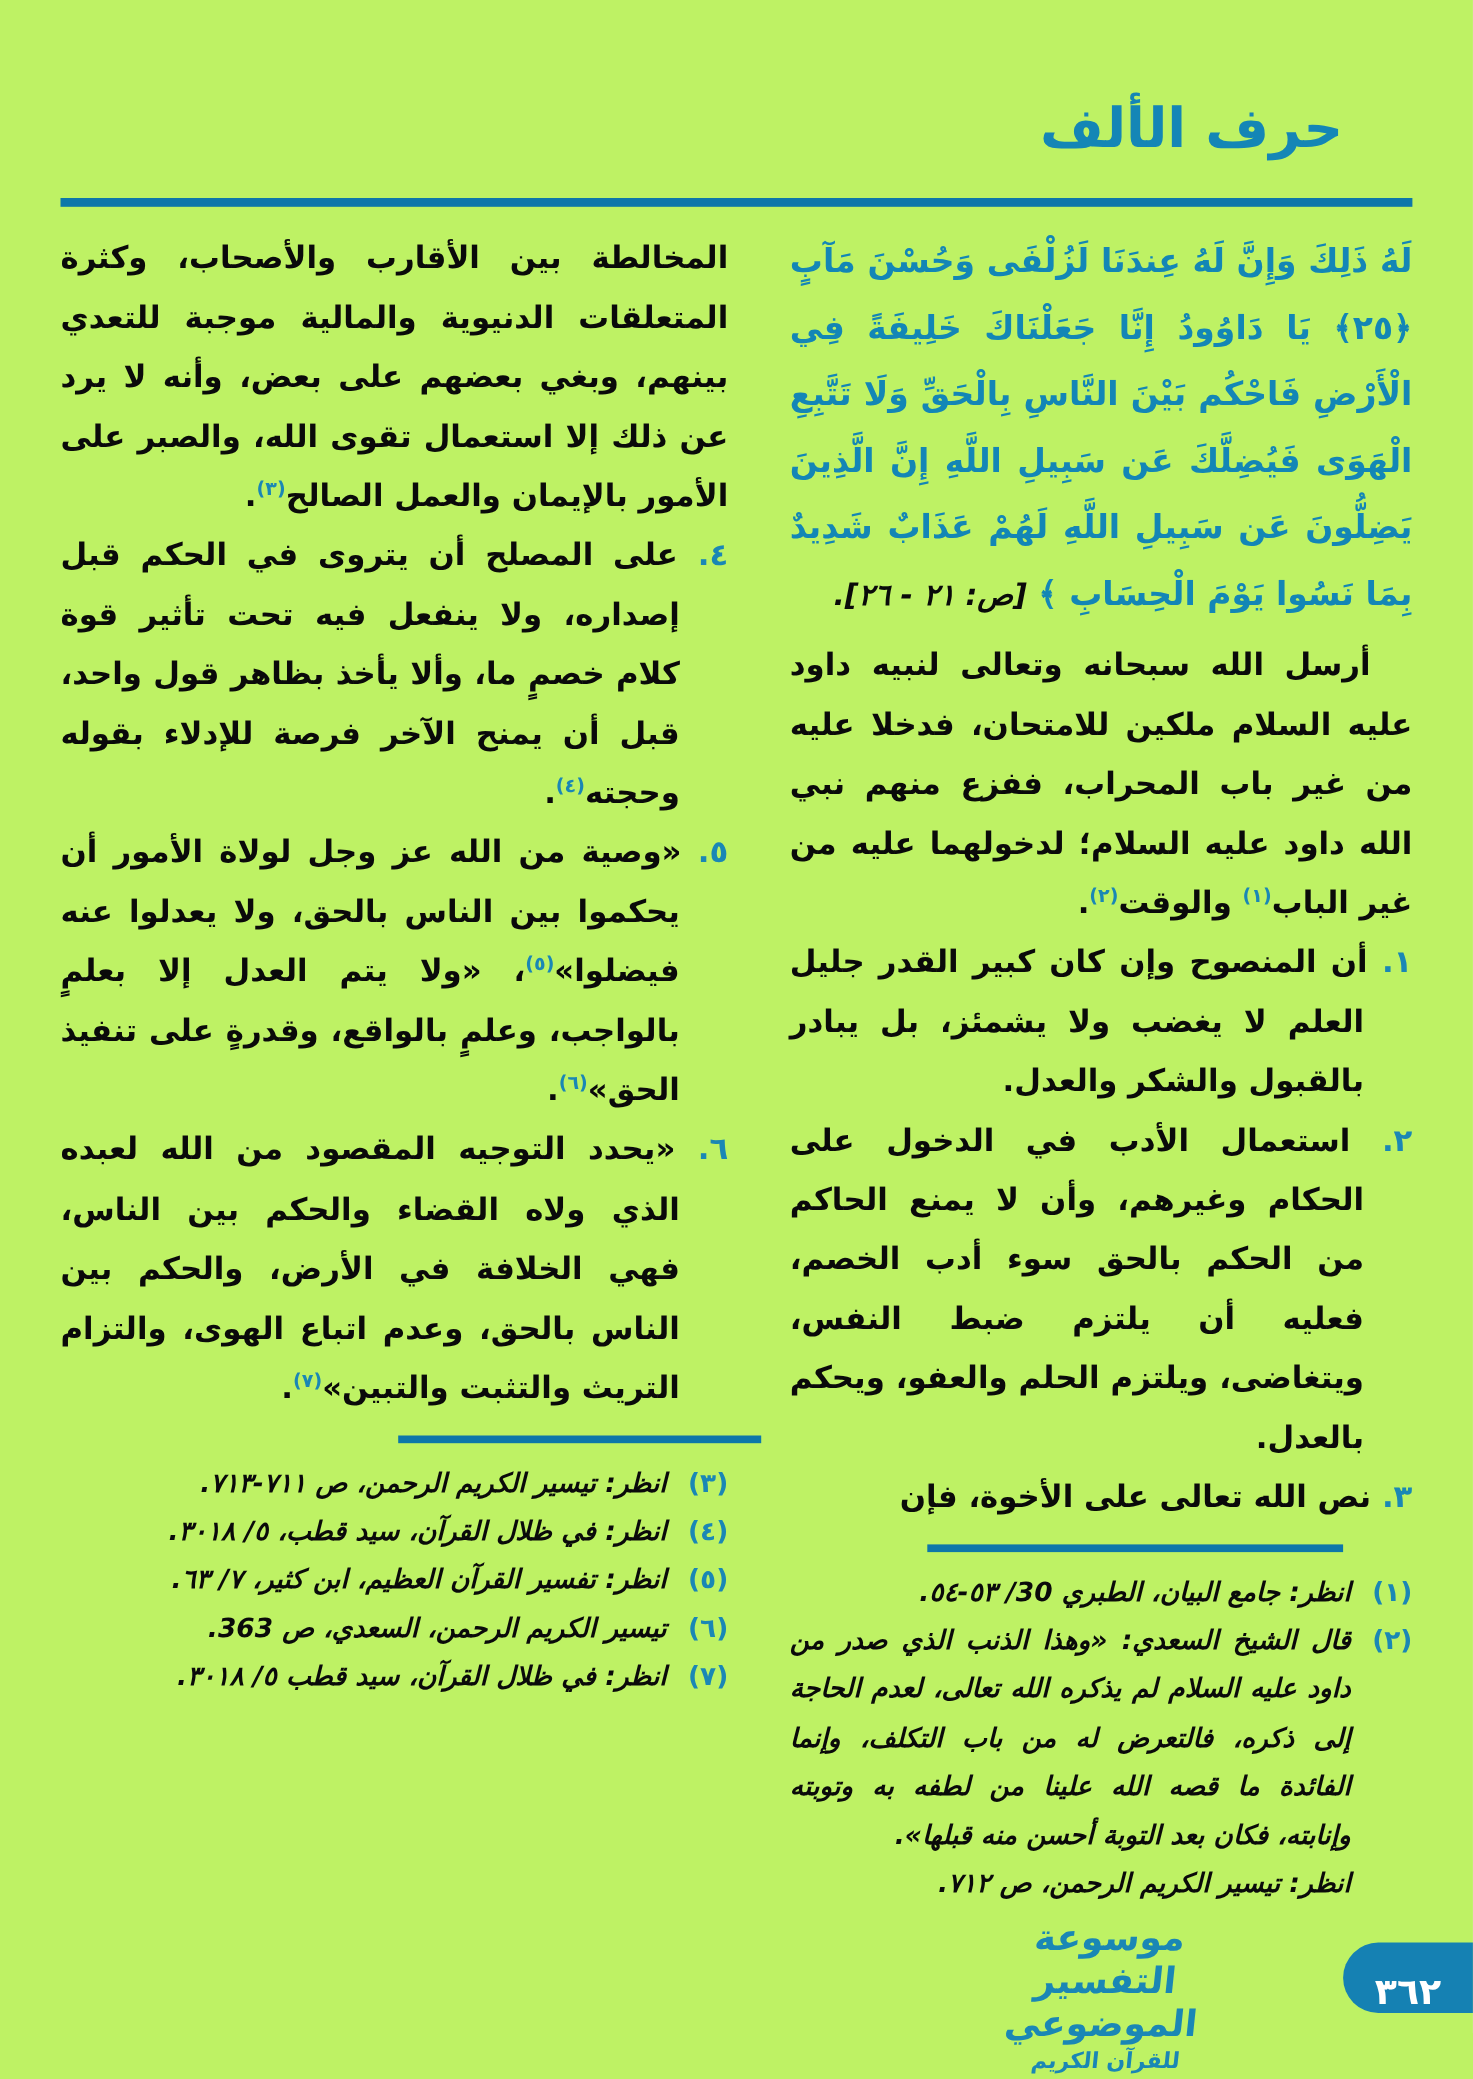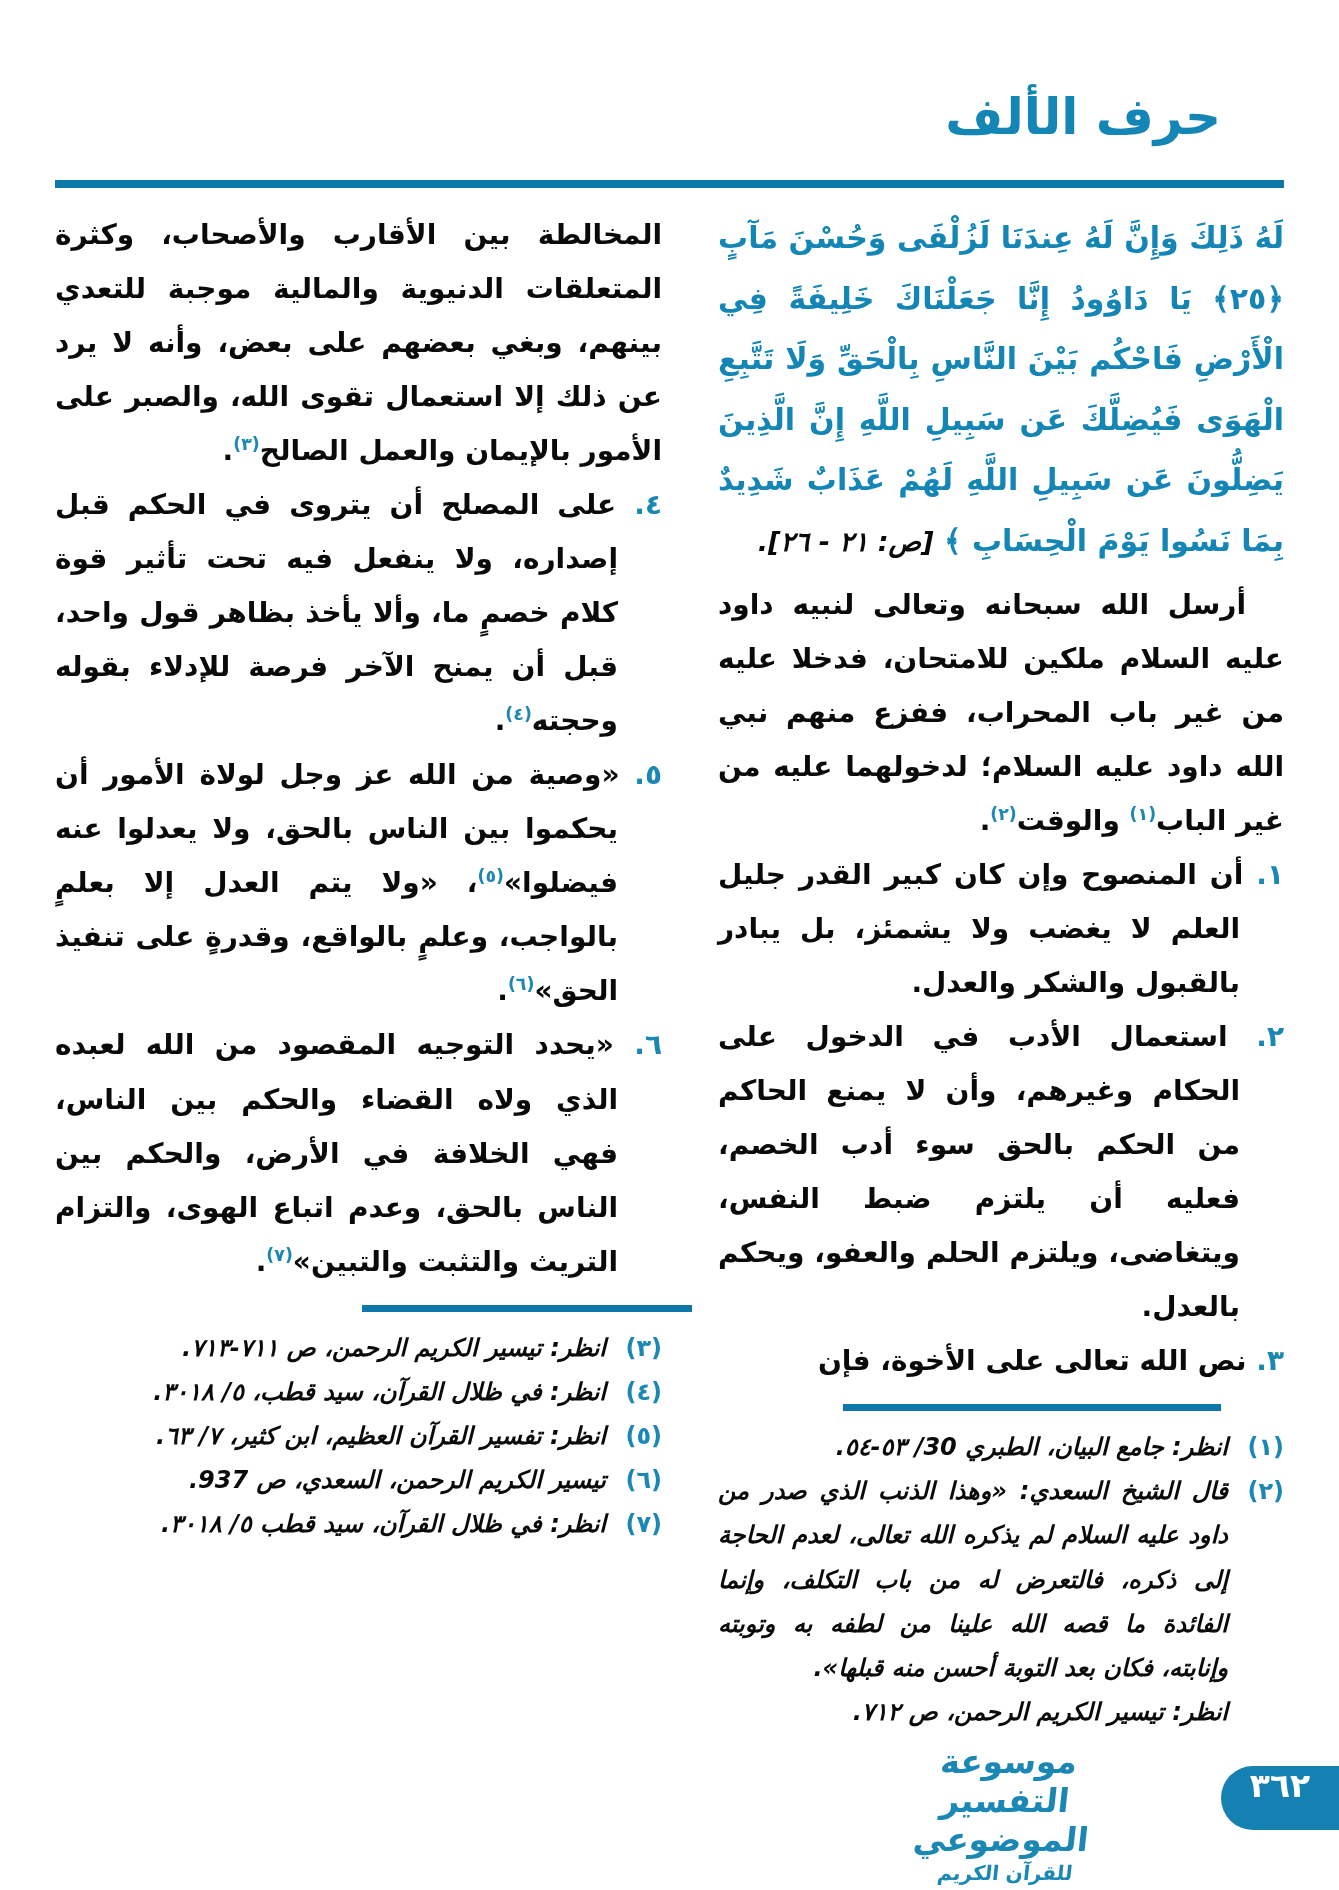--- a/index.html
+++ b/index.html
@@ -1,20 +1,20 @@
 <!DOCTYPE html>
 <html lang="ar" dir="rtl"><head>
 <meta charset="utf-8">
 <style>
   html,body{margin:0;padding:0;background:#e8e8e8;}
   .page{
     position:relative;
     width:1339px;height:1890px;
     margin:0 auto;
-    background:#ffffff;
+    background:#bef264;
     direction:rtl;
     font-family:"DejaVu Sans",sans-serif;
     color:#0a0a0a;
     overflow:hidden;
   }
   
   .header-title{
     position:absolute;top:88px;right:118px;
     font-size:50px;font-weight:700;color:#1486b6;
     letter-spacing:-2px;
@@ -75,21 +75,21 @@
   .logo-line2{
     font-size:20px;font-weight:700;margin-top:2px;
     transform:skewX(-6deg);
   }
   .page-pill{
     position:absolute;top:1766px;right:0;
     width:118px;height:64px;
     background:#1581b3;
     border-radius:32px 0 0 32px;
     color:#ffffff;font-size:33px;font-weight:700;
-    display:flex;align-items:flex-start;justify-content:center;
+    display:flex;align-items:flex-end;justify-content:center;
   }
 </style>
 </head>
 <body>
 
 <div class="page">
 
   <div class="header-title">حرف الألف</div>
   <div class="top-rule"></div>
 
@@ -137,21 +137,21 @@
         <div class="footnote">
           <span class="fn-num">(٤)</span>
           <span class="fn-text">انظر: في ظلال القرآن، سيد قطب، ٥/ ٣٠١٨.</span>
         </div>
         <div class="footnote">
           <span class="fn-num">(٥)</span>
           <span class="fn-text">انظر: تفسير القرآن العظيم، ابن كثير، ٧/ ٦٣.</span>
         </div>
         <div class="footnote">
           <span class="fn-num">(٦)</span>
-          <span class="fn-text">تيسير الكريم الرحمن، السعدي، ص 937.</span>
+          <span class="fn-text">تيسير الكريم الرحمن، السعدي، ص 363.</span>
         </div>
         <div class="footnote">
           <span class="fn-num">(٧)</span>
           <span class="fn-text">انظر: في ظلال القرآن، سيد قطب ٥/ ٣٠١٨.</span>
         </div>
       </div>
     </div>
 
   </div>
 

